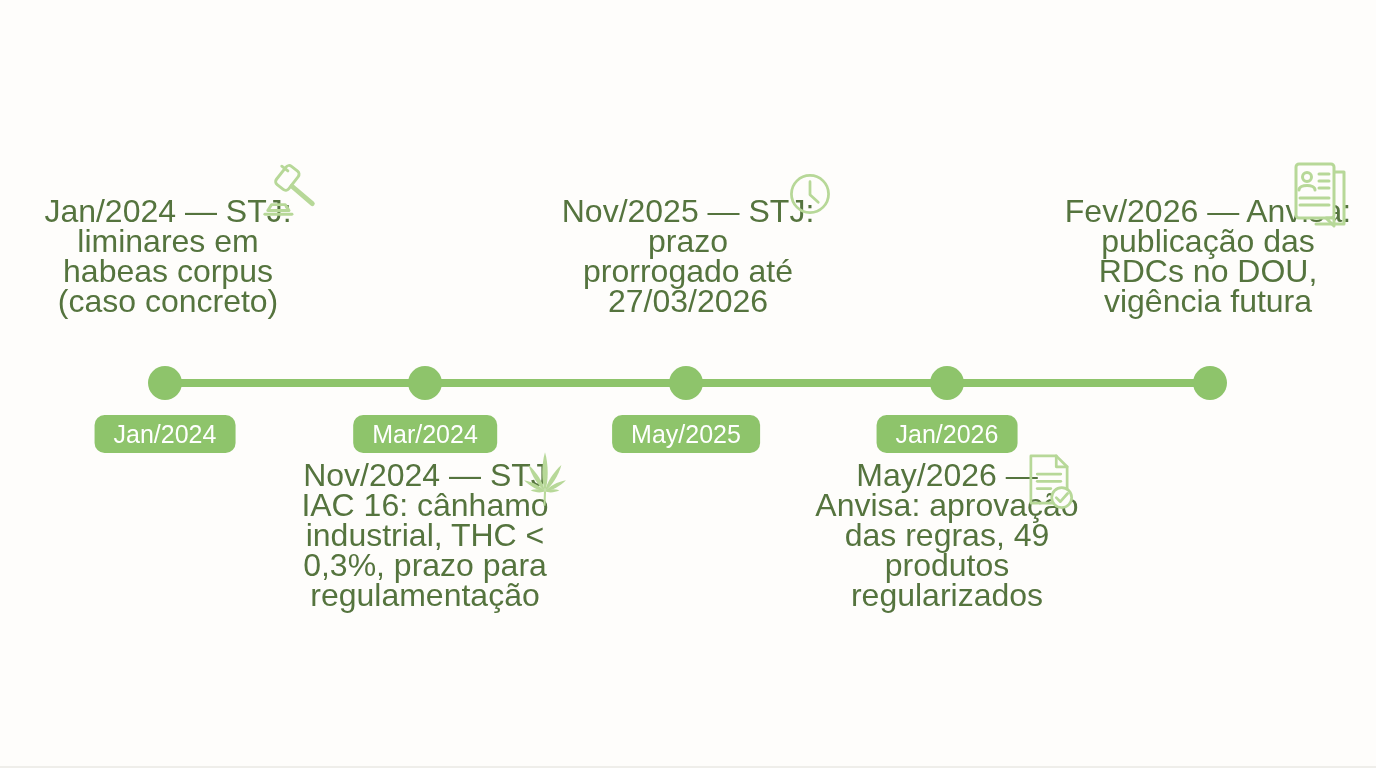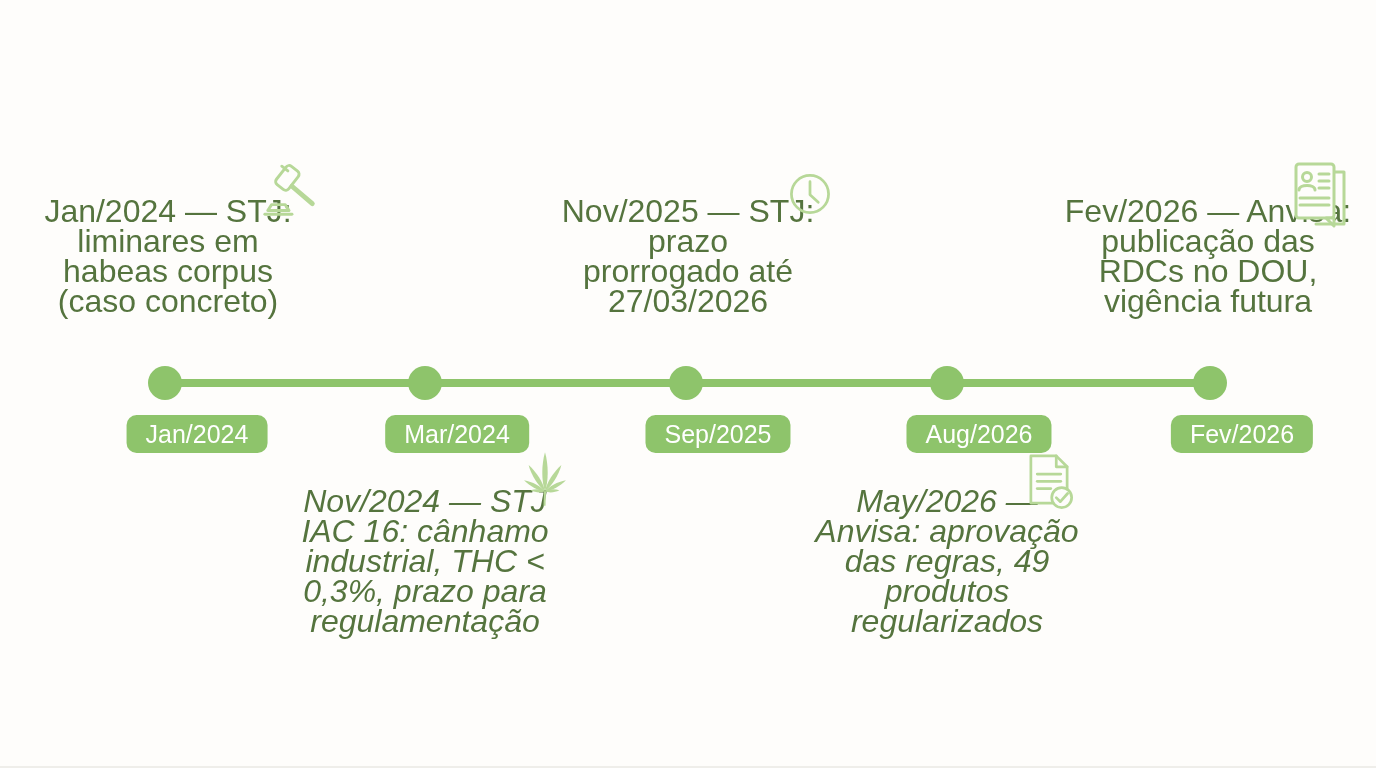--- a/index.html
+++ b/index.html
@@ -45,55 +45,53 @@
     height: 38px;
     line-height: 38px;
     padding: 0 19px;
     background: var(--green-main);
     border-radius: 10px;
     color: var(--white);
     font-size: 25px;
     text-align: center;
     transform: translateX(-50%);
     white-space: nowrap;
-    margin-left: 32px;
   }
   .milestone-text {
     position: absolute;
     width: 300px;
     transform: translateX(-50%);
     color: var(--green-text);
     font-size: 32px;
     line-height: 30px;
     text-align: center;
     white-space: pre-line;
   }
   .milestone-text.top { top: 196px; }
-  .milestone-text.bottom { top: 486px; font-style: italic; }
+  .milestone-text.bottom { top: 460px; }
   .icon { position: absolute; }
   .icon svg { display: block; width: 100%; height: 100%; }
 </style>
 </head>
 <body>
 
 <div class="canvas">
 
   <div class="timeline-line"></div>
 
   <div class="timeline-dot" style="left:148px"></div>
   <div class="timeline-dot" style="left:408px"></div>
   <div class="timeline-dot" style="left:669px"></div>
   <div class="timeline-dot" style="left:930px"></div>
   <div class="timeline-dot" style="left:1193px"></div>
 
   <div class="date-label" style="left:165px">Jan/2024</div>
   <div class="date-label" style="left:425px">Mar/2024</div>
-  <div class="date-label" style="left:686px">Sep/2025</div>
-  <div class="date-label" style="left:947px">Aug/2026</div>
-  <div class="date-label" style="left:1210px">Fev/2026</div>
+  <div class="date-label" style="left:686px">May/2025</div>
+  <div class="date-label" style="left:947px">Jan/2026</div>
 
   <div class="milestone-text top" style="left:168px">Jan/2024 — STJ:
 liminares em
 habeas corpus
 (caso concreto)</div>
   <div class="milestone-text bottom" style="left:425px">Nov/2024 — STJ
 IAC 16: cânhamo
 industrial, THC &lt;
 0,3%, prazo para
 regulamentação</div>

